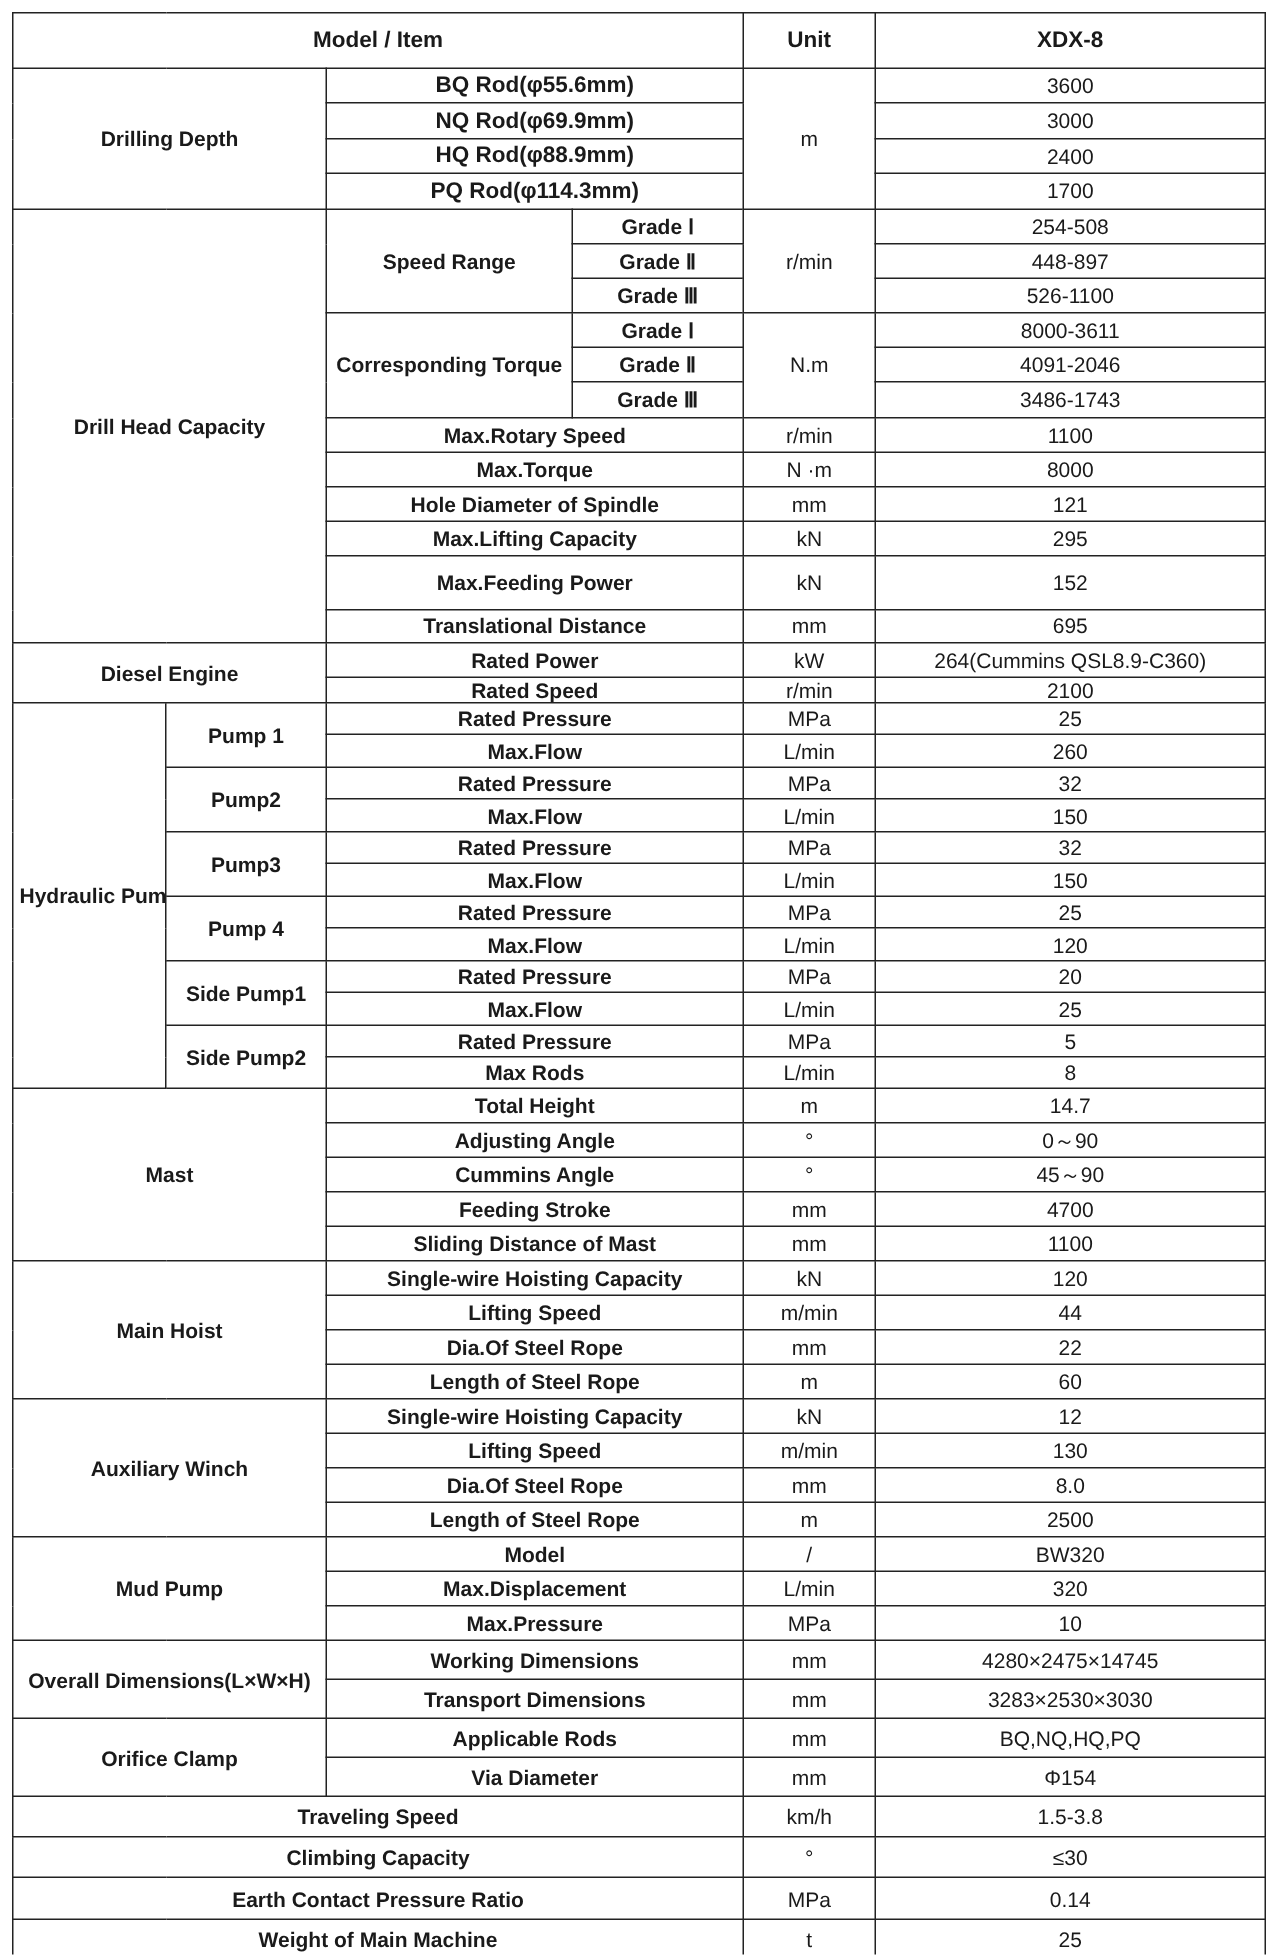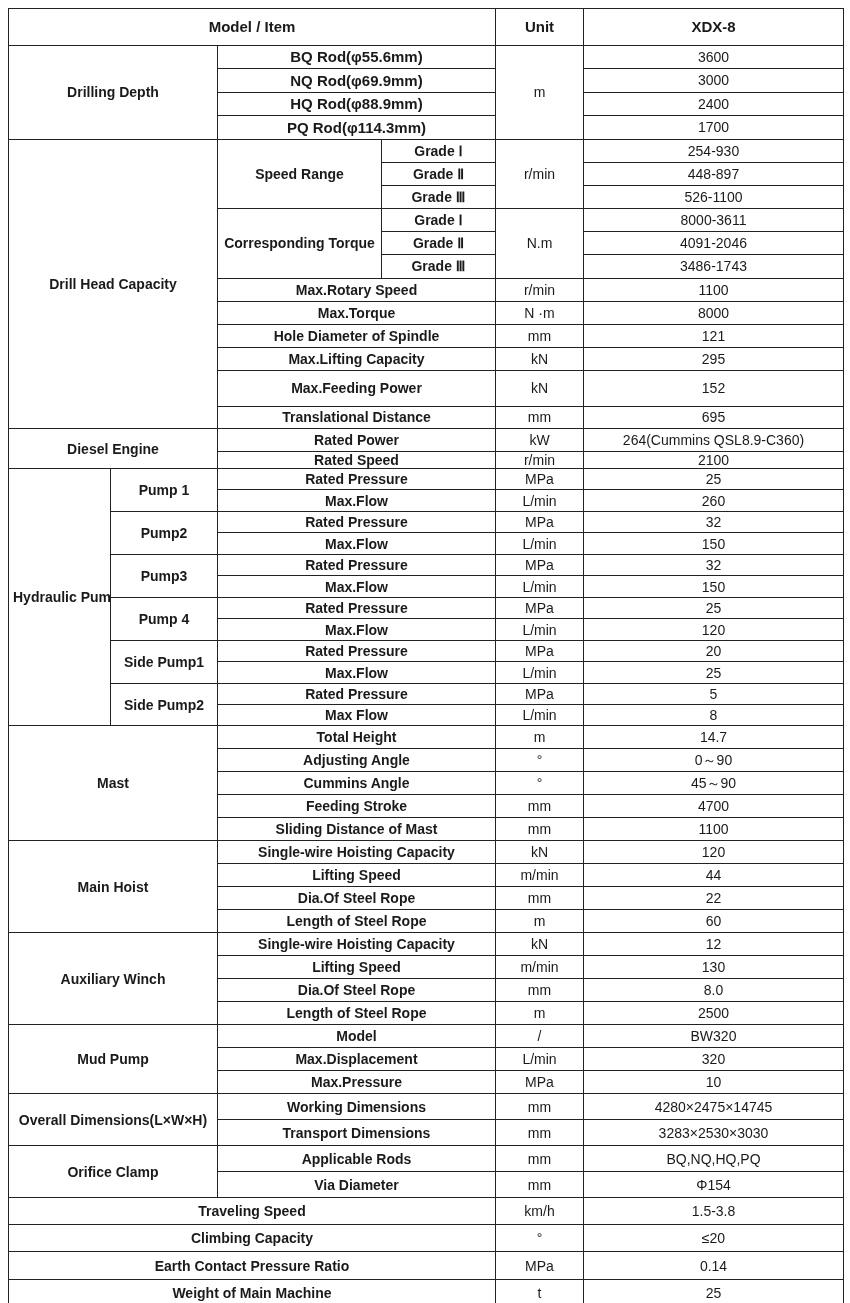--- a/index.html
+++ b/index.html
@@ -65,21 +65,21 @@
   <tr style="height:24px">
     <td colspan="2" class="b hdr">PQ Rod(φ114.3mm)</td>
     <td>1700</td>
   </tr>
 
   <tr style="height:23px">
     <td colspan="2" rowspan="12" class="b">Drill Head Capacity</td>
     <td rowspan="3" class="b">Speed Range</td>
     <td class="b">Grade Ⅰ</td>
     <td rowspan="3">r/min</td>
-    <td>254-930</td>
+    <td>254-508</td>
   </tr>
   <tr style="height:23px">
     <td class="b">Grade Ⅱ</td>
     <td>448-897</td>
   </tr>
   <tr style="height:23px">
     <td class="b">Grade Ⅲ</td>
     <td>526-1100</td>
   </tr>
   <tr style="height:23px">
@@ -195,21 +195,21 @@
     <td>L/min</td>
     <td>25</td>
   </tr>
   <tr style="height:21px">
     <td rowspan="2" class="b">Side Pump2</td>
     <td colspan="2" class="b l2">Rated Pressure</td>
     <td>MPa</td>
     <td>5</td>
   </tr>
   <tr style="height:21px">
-    <td colspan="2" class="b l2">Max Flow</td>
+    <td colspan="2" class="b l2">Max Rods</td>
     <td>L/min</td>
     <td>8</td>
   </tr>
 
   <tr style="height:23px">
     <td colspan="2" rowspan="5" class="b">Mast</td>
     <td colspan="2" class="b l2">Total Height</td>
     <td>m</td>
     <td>14.7</td>
   </tr>
@@ -320,21 +320,21 @@
   </tr>
 
   <tr style="height:27px">
     <td colspan="4" class="b">Traveling Speed</td>
     <td>km/h</td>
     <td>1.5-3.8</td>
   </tr>
   <tr style="height:27px">
     <td colspan="4" class="b">Climbing Capacity</td>
     <td>°</td>
-    <td>≤20</td>
+    <td>≤30</td>
   </tr>
   <tr style="height:28px">
     <td colspan="4" class="b">Earth Contact Pressure Ratio</td>
     <td>MPa</td>
     <td>0.14</td>
   </tr>
   <tr style="height:27px">
     <td colspan="4" class="b">Weight of Main Machine</td>
     <td>t</td>
     <td>25</td>

